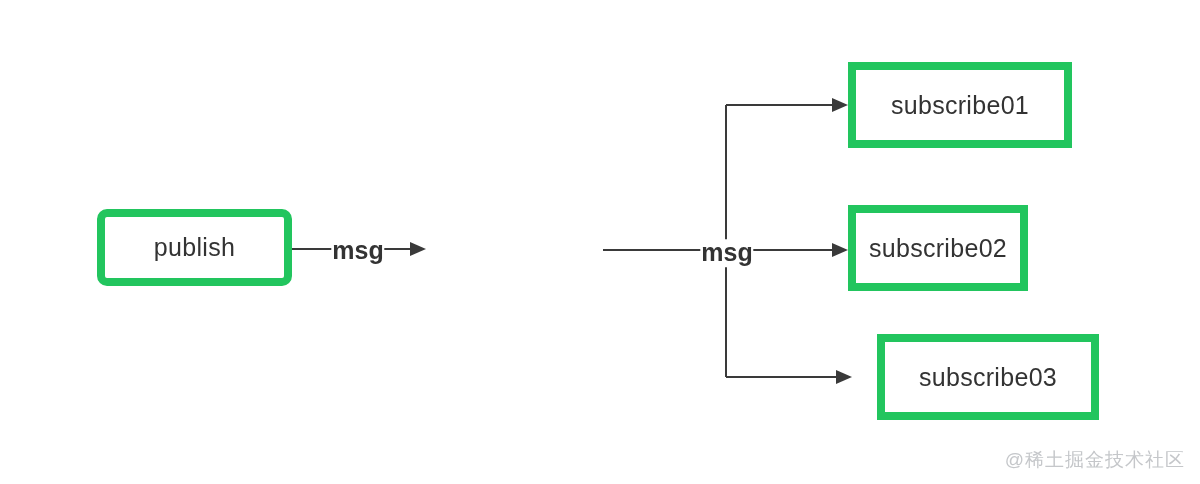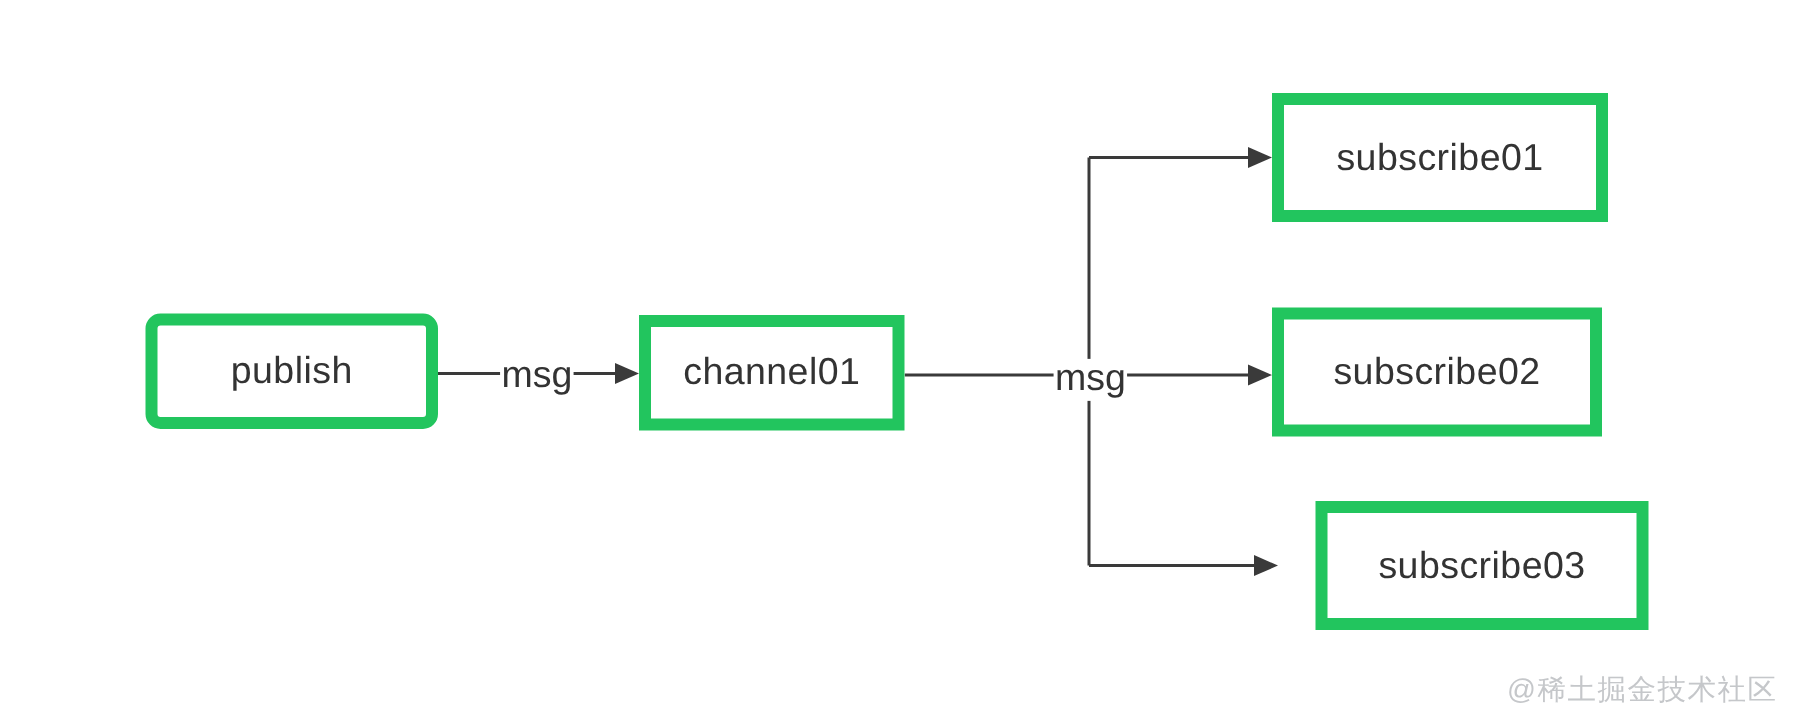--- a/index.html
+++ b/index.html
@@ -33,31 +33,32 @@
     color: #333333;
     font-size: 25px;
     letter-spacing: 0.3px;
   }
   .node.rounded {
     border-radius: 10px;
   }
   #node-publish    { left: 97px;  top: 209px; width: 195px; height: 77px; }
   #node-channel01  { left: 426px; top: 210px; width: 177px; height: 77px; }
   #node-subscribe01{ left: 848px; top: 62px;  width: 224px; height: 86px; }
-  #node-subscribe02{ left: 848px; top: 205px; width: 220px; height: 86px; }
+  #node-subscribe02{ left: 848px; top: 205px; width: 180px; height: 86px; }
   #node-subscribe03{ left: 852px; top: 334px; width: 222px; height: 86px; margin-left: 25px; }
   .edge-label {
     position: absolute;
     transform: translate(-50%, -50%);
     background: #ffffff;
     padding: 0 1px;
     color: #333333;
     font-size: 25px;
     line-height: 1.1;
     white-space: nowrap;
+    font-weight: bold;
   }
   #msg-label-publish { left: 358px; top: 251px; }
   #msg-label-fanout  { left: 727px; top: 253px; }
   #watermark {
     position: absolute;
     right: 15px;
     top: 447px;
     color: #c5c7ca;
     font-size: 19px;
     letter-spacing: 1px;
@@ -85,23 +86,20 @@
     <polygon points="848,250 832,243 832,257" fill="#3a3a3a"></polygon>
 
     <path d="M726 377 H836" fill="none" stroke-width="2" stroke="#3a3a3a"></path>
     <polygon points="852,377 836,370 836,384" fill="#3a3a3a"></polygon>
   </svg>
 
   <div class="node rounded" id="node-publish">
     <span>publish</span>
   </div>
 
-  <div class="node" id="node-channel01">
-    <span>channel01</span>
-  </div>
 
   <div class="node" id="node-subscribe01">
     <span>subscribe01</span>
   </div>
 
   <div class="node" id="node-subscribe02">
     <span>subscribe02</span>
   </div>
 
   <div class="node" id="node-subscribe03">

